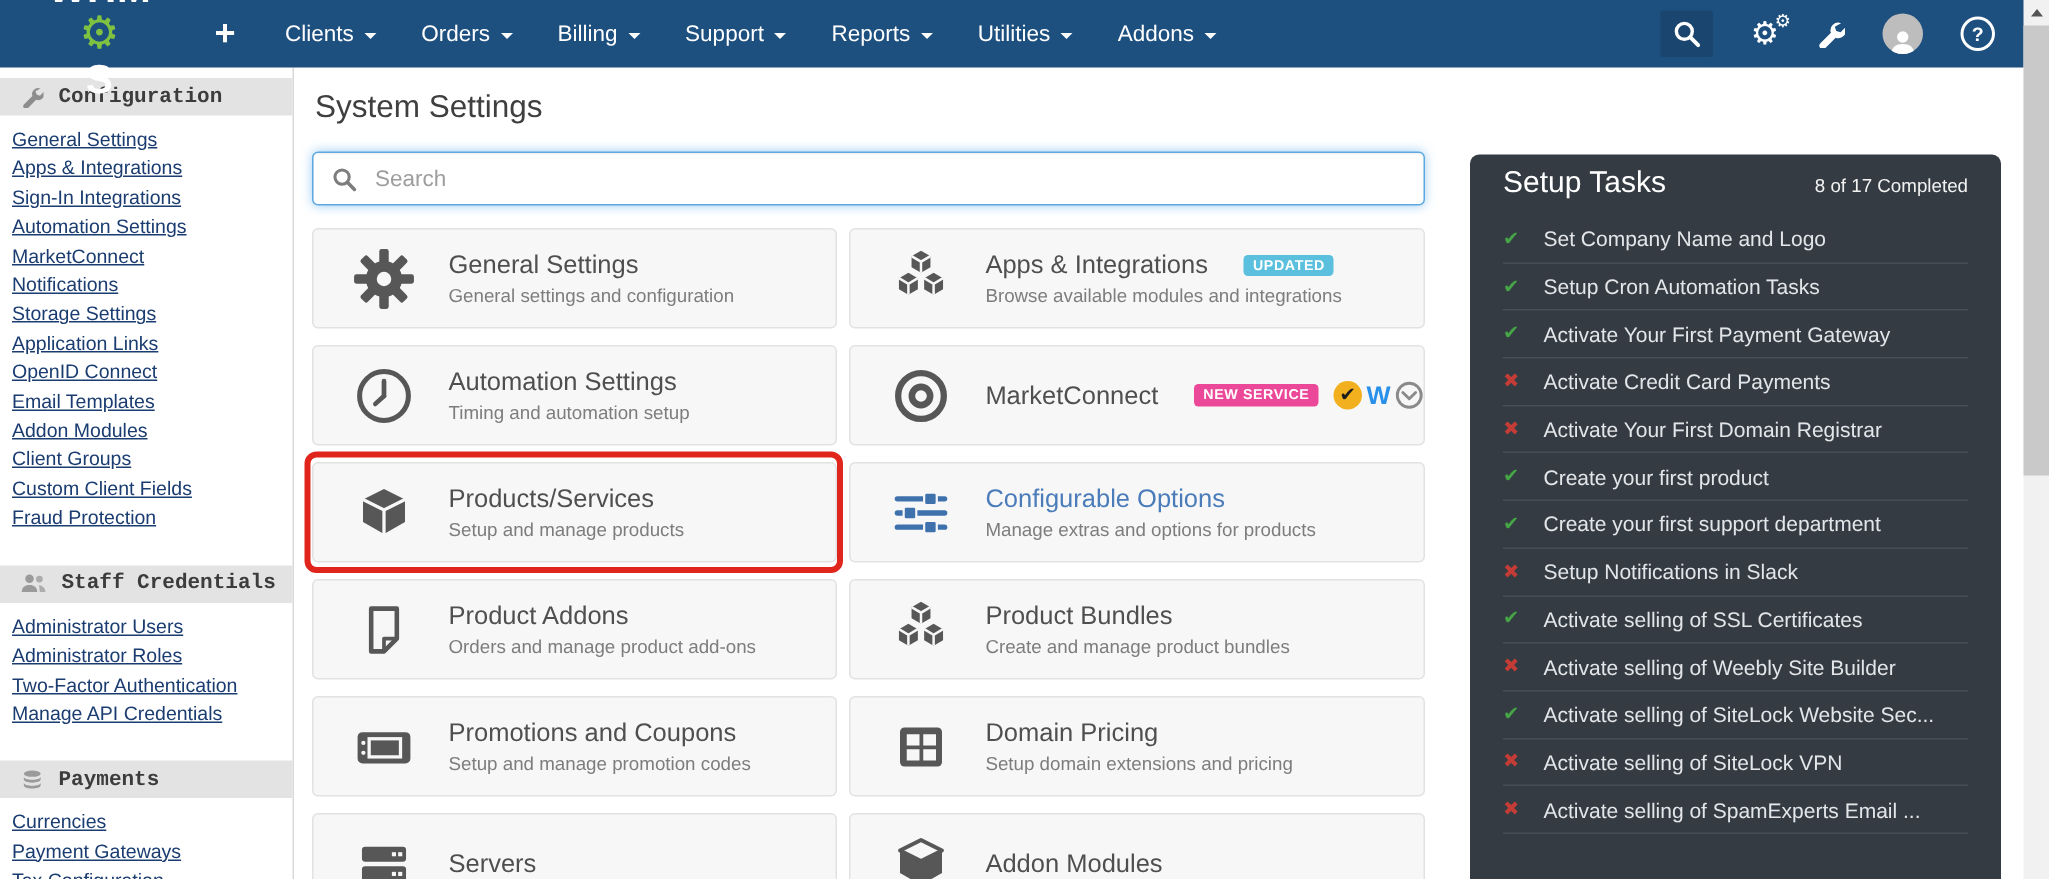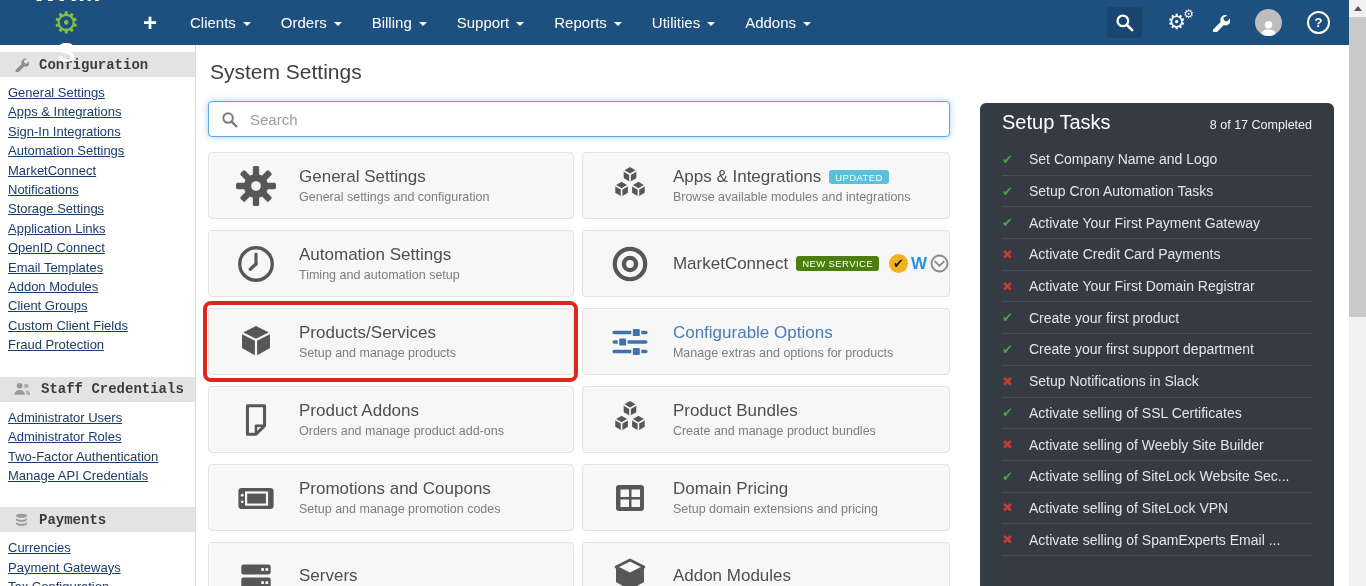--- a/index.html
+++ b/index.html
@@ -58,24 +58,24 @@
   .cards { display:grid; grid-template-columns:1fr 1fr; column-gap:8px; row-gap:11px; }
   .card { background:#f7f7f7; border:1px solid #e2e2e2; border-radius:4px; height:67px;
     display:flex; align-items:center; padding-left:18px; position:relative; cursor:pointer; }
   .card-icon { width:58px; display:flex; justify-content:center; align-items:center;
     margin-right:14px; color:#575757; flex-shrink:0; }
   .card-text { min-width:0; }
   .card-title { font-size:17px; color:#4f4f4f; display:flex; align-items:center; gap:8px;
     white-space:nowrap; }
   .card-sub { font-size:12.5px; color:#7d7d7d; margin-top:3px; white-space:nowrap; }
   .card.accent-blue .card-title { color:#4a7cba; }
-  .badge { font-size:9.5px; font-weight:normal; color:#fff; padding:3px 6px 2px;
-    border-radius:3px; letter-spacing:.4px; line-height:1; }
+  .badge { font-size:9.5px; font-weight:bold; color:#fff; padding:3px 6px 2px;
+    border-radius:3px; letter-spacing:.4px; line-height:1;margin-left:16px; }
   .badge-updated { background:#5bc0de; }
-  .badge-new { background:#4d7c0f; }
+  .badge-new { background:#ec4899; }
   .partner-icons { display:flex; align-items:center; gap:3px; margin-left:2px; }
   .p-symantec { width:19px; height:19px; border-radius:50%; background:#f2b01e; color:#1c1c1c;
     display:flex; align-items:center; justify-content:center; font-size:13px; font-weight:bold;
     font-family:"DejaVu Sans", sans-serif; }
   .p-weebly { color:#2990ea; font-size:17px; font-weight:bold; }
   .red-frame { position:absolute; left:-6px; top:-8px; right:-5px; bottom:-8px;
     border:4px solid #e0261c; border-radius:8px; pointer-events:none; z-index:5; }
   
   .setup { position:absolute; left:980px; top:103px; width:354px; height:510px;
     background:#343b43; border-radius:6px; color:#fff; padding:0 22px; z-index:4; }

